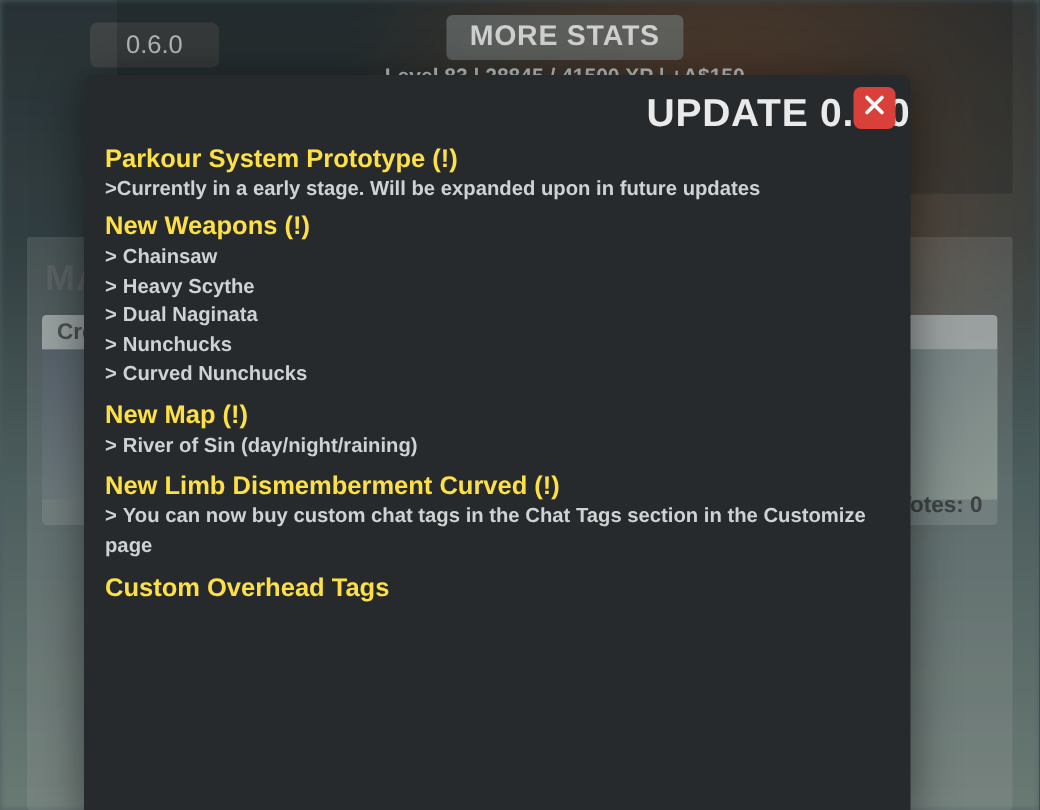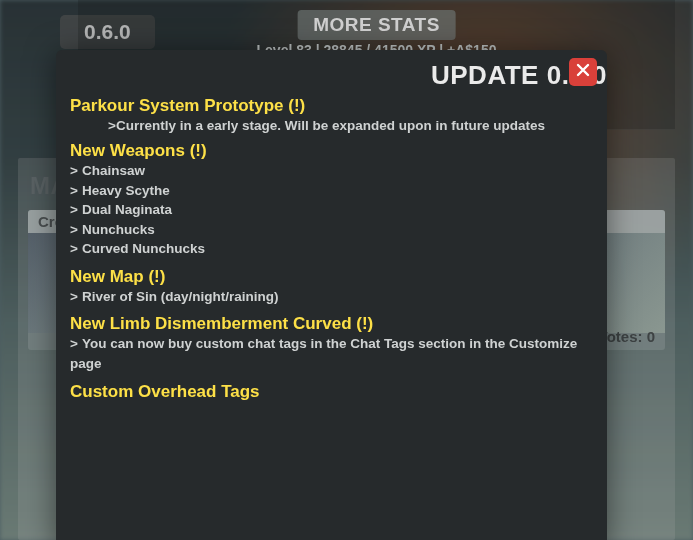--- a/index.html
+++ b/index.html
@@ -10,21 +10,21 @@
   position: absolute; inset: 0;
   background:
     radial-gradient(circle at 70% 18%, rgba(255,120,40,.35), transparent 40%),
     linear-gradient(180deg, #2f3a3e 0%, #3b4a4d 30%, #5a6e6e 60%, #7c8f88 100%);
   filter: blur(2px) brightness(.85);
 }
 
 .version-badge {
   position: absolute; left: 60px; top: 15px;
   background: rgba(80,80,80,.6); border-radius: 5px;
-  padding: 5px 24px; color: #e8e8e8; font-weight: 700; font-size: 21px;
+  padding: 5px 24px; color: #e8e8e8; font-weight: 400; font-size: 17px;
 }
 
 .hud-panel {
   position: absolute; left: 78px; top: 0; right: 18px; height: 130px;
   background: rgba(20,22,24,.25);
   border-bottom: 1px solid rgba(255,255,255,.05);
 }
 .more-stats {
   position: absolute; left: 50%; top: 10px; transform: translateX(-50%);
   background: rgba(110,118,117,.65); color: #d0d0d0; font-weight: 700;
@@ -99,21 +99,20 @@
   background: #a0a5a5; border-radius: 4px;
 }
 .sec-head {
   font-weight: 800; font-size: 17px; color: #fde047;
   margin-top: 8px;
 }
 .sec-head:first-child { margin-top: 0; }
 .note {
   font-weight: 700; font-size: 13.5px; color: #cfd2d2;
   margin: 2px 0 6px 0;
-  text-align: center;
 }
 .li {
   font-weight: 700; font-size: 13.5px; color: #cfd2d2;
   line-height: 1.45;
 }
 .li .arrow { margin-right: 4px; }
 </style>
 </head>
 <body>
 

